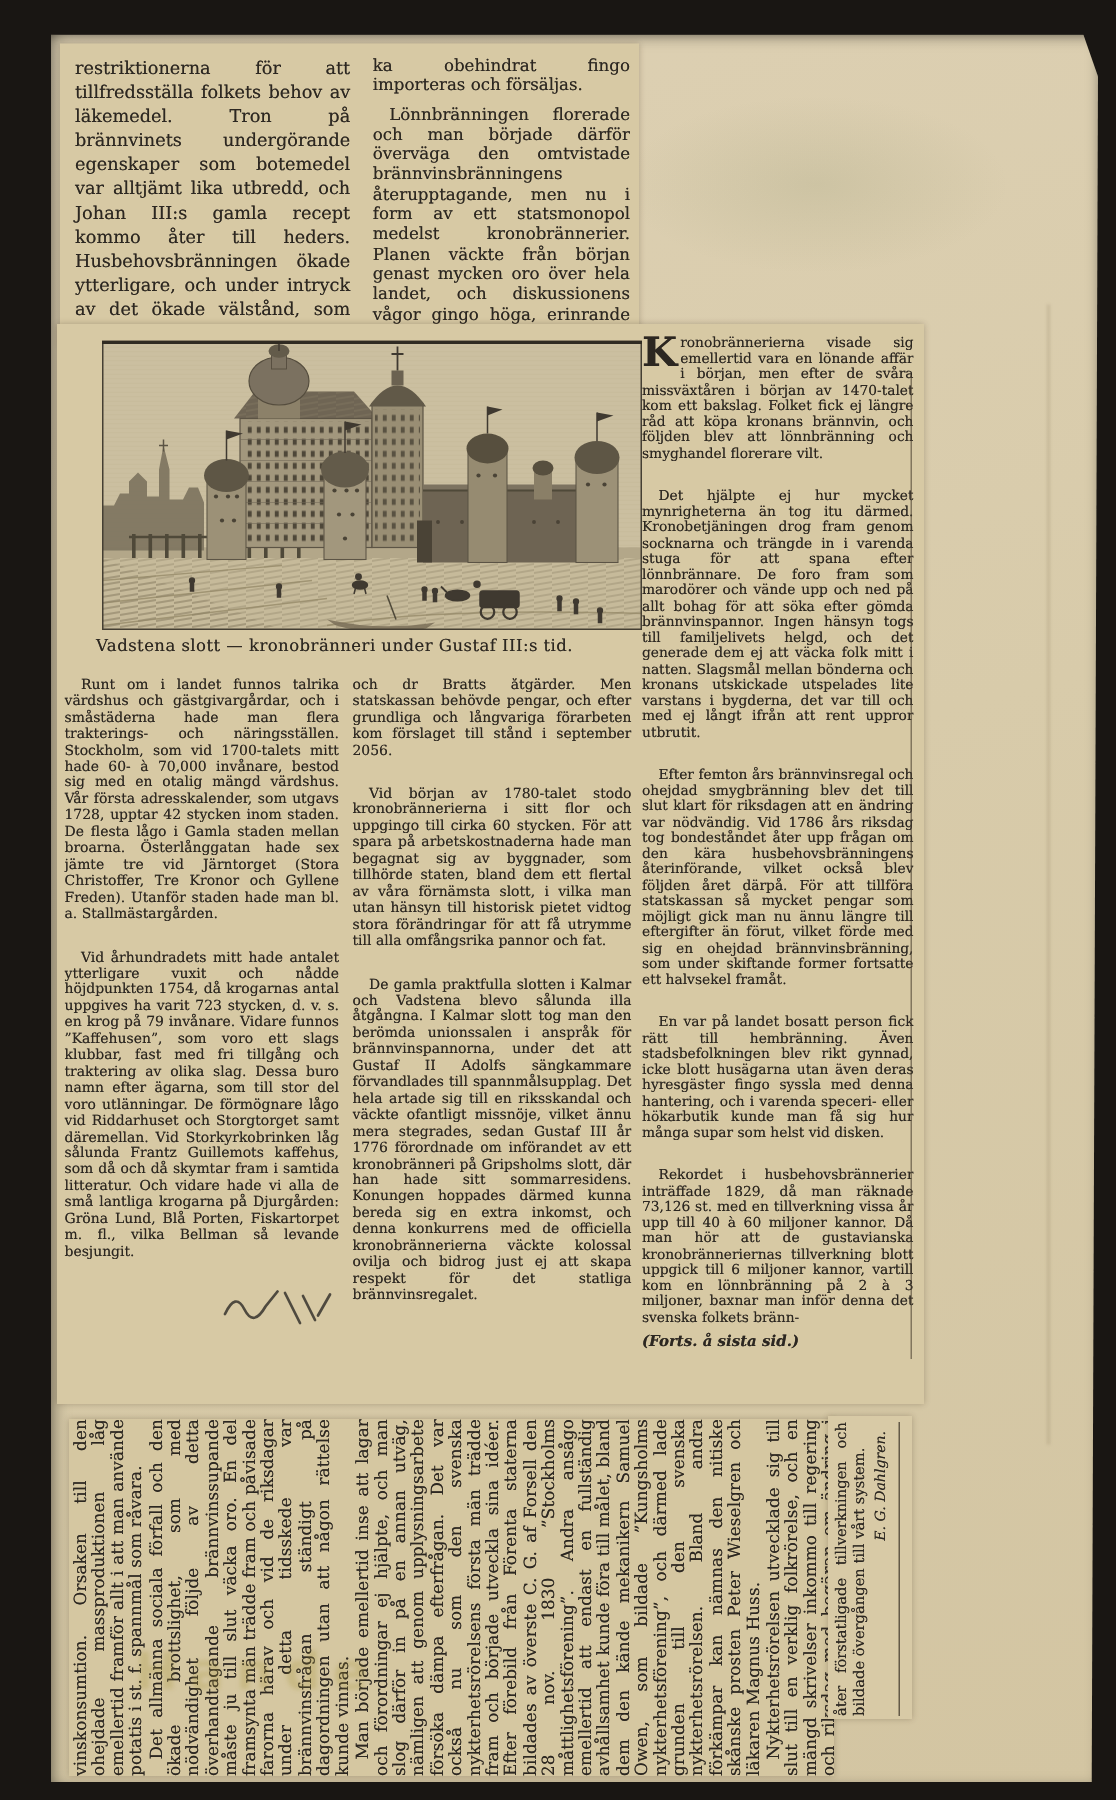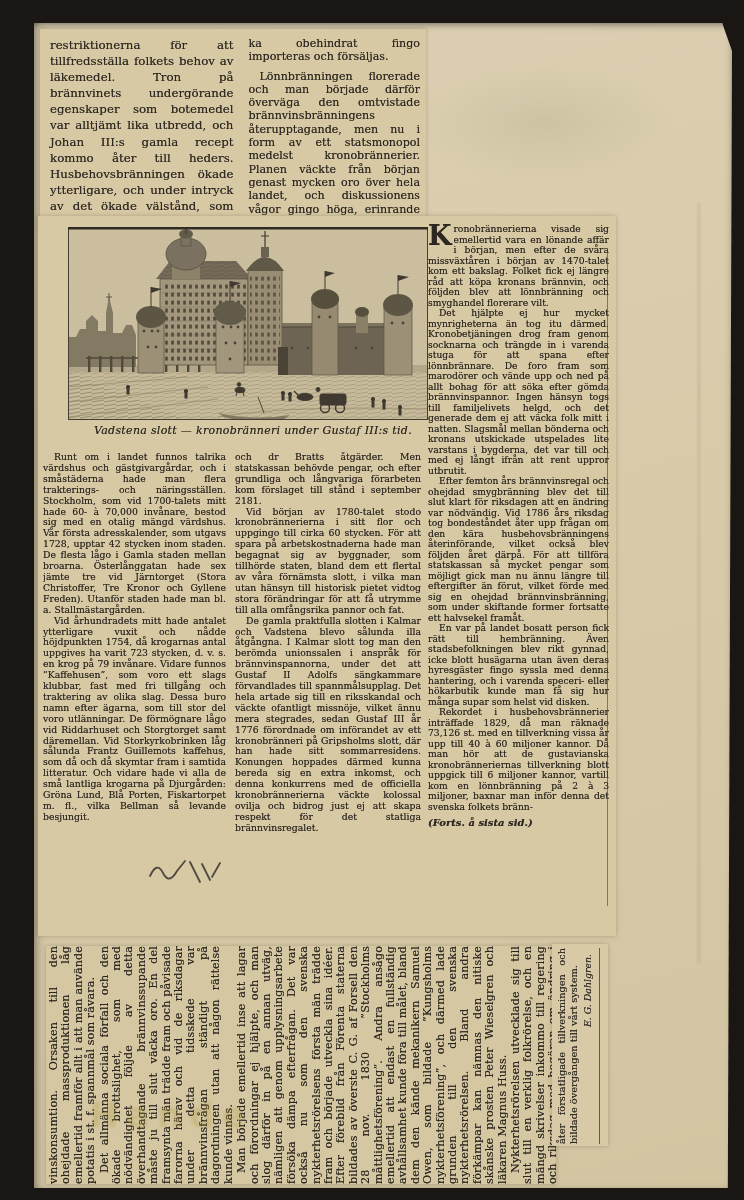--- a/index.html
+++ b/index.html
@@ -22,29 +22,29 @@
   }
   .clip p{margin:0;text-indent:11px;text-align:justify;hyphens:auto;}
   .clip p.np{text-indent:0;}
   .c1{left:6px;top:6px;width:386px;height:202px;display:flex;gap:15px;
       padding:8px 6px 0 10px;box-sizing:border-box;}
   .c1 .col1{width:184px;font-size:11.8px;line-height:16.1px;}
   .c1 .col2{width:172px;font-size:11.1px;line-height:13.3px;}
   .c1 .col2 p+p{margin-top:6px;}
   .c2{left:4px;top:193px;width:578px;height:720px;}
   .figure{position:absolute;left:30px;top:11px;width:360px;height:193px;}
-  .caption{position:absolute;left:8px;top:208px;width:366px;text-align:right;
-           font-style:italic;font-size:11px;letter-spacing:.3px;}
+  .caption{position:absolute;left:26px;top:208px;width:366px;text-align:left;
+           font-size:11px;letter-spacing:.3px;}
   .colL{position:absolute;left:5px;top:236px;width:183px;height:470px;overflow:hidden;
         font-size:9.3px;line-height:10.9px;}
   .colM{position:absolute;left:197px;top:236px;width:186px;height:470px;overflow:hidden;
         font-size:9.3px;line-height:10.9px;}
   .colR{position:absolute;left:390px;top:8px;width:181px;height:700px;overflow:hidden;
         font-size:9.2px;line-height:10.5px;}
-  .colL p+p,.colM p+p,.colR p+p{margin-top:0;}
+  .colL p+p,.colM p+p,.colR p+p{margin-top:18px;}
   .dropcap{float:left;font-size:27px;line-height:21px;font-weight:bold;
            padding:1px 2px 0 0;}
   .forts{text-align:left;font-weight:bold;font-style:italic;
          font-size:10px;margin-top:6px !important;text-indent:0 !important;}
   .vrule{position:absolute;left:569px;top:34px;height:656px;width:0;
          border-right:1.5px solid rgba(72,62,46,.6);}
   
   .c3{left:12px;top:923px;width:510px;height:238px;overflow:hidden;background:#d5c7a1;}
   .c3 .rot{position:absolute;left:2px;top:238px;width:238px;
            transform:rotate(-90deg);transform-origin:0 0;
@@ -250,21 +250,21 @@
     </div>
 
     <div class="caption">Vadstena slott — kronobränneri under Gustaf III:s tid.</div>
 
     <div class="colL">
       <p>Runt om i landet funnos talrika värdshus och gästgivargårdar, och i småstäderna hade man flera trakterings- och näringsställen. Stockholm, som vid 1700-talets mitt hade 60- à 70,000 invånare, bestod sig med en otalig mängd värdshus. Vår första adresskalender, som utgavs 1728, upptar 42 stycken inom staden. De flesta lågo i Gamla staden mellan broarna. Österlånggatan hade sex jämte tre vid Järntorget (Stora Christoffer, Tre Kronor och Gyllene Freden). Utanför staden hade man bl. a. Stallmästargården.</p>
       <p>Vid århundradets mitt hade antalet ytterligare vuxit och nådde höjdpunkten 1754, då krogarnas antal uppgives ha varit 723 stycken, d. v. s. en krog på 79 invånare. Vidare funnos ”Kaffehusen”, som voro ett slags klubbar, fast med fri tillgång och traktering av olika slag. Dessa buro namn efter ägarna, som till stor del voro utlänningar. De förmögnare lågo vid Riddarhuset och Storgtorget samt däremellan. Vid Storkyrkobrinken låg sålunda Frantz Guillemots kaffehus, som då och då skymtar fram i samtida litteratur. Och vidare hade vi alla de små lantliga krogarna på Djurgården: Gröna Lund, Blå Porten, Fiskartorpet m. fl., vilka Bellman så levande besjungit.</p>
     </div>
 
     <div class="colM">
-      <p class="np">och dr Bratts åtgärder. Men statskassan behövde pengar, och efter grundliga och långvariga förarbeten kom förslaget till stånd i september 2181.</p>
+      <p class="np">och dr Bratts åtgärder. Men statskassan behövde pengar, och efter grundliga och långvariga förarbeten kom förslaget till stånd i september 2056.</p>
       <p>Vid början av 1780-talet stodo kronobrännerierna i sitt flor och uppgingo till cirka 60 stycken. För att spara på arbetskostnaderna hade man begagnat sig av byggnader, som tillhörde staten, bland dem ett flertal av våra förnämsta slott, i vilka man utan hänsyn till historisk pietet vidtog stora förändringar för att få utrymme till alla omfångsrika pannor och fat.</p>
       <p>De gamla praktfulla slotten i Kalmar och Vadstena blevo sålunda illa åtgångna. I Kalmar slott tog man den berömda unionssalen i anspråk för brännvinspannorna, under det att Gustaf II Adolfs sängkammare förvandlades till spannmålsupplag. Det hela artade sig till en riksskandal och väckte ofantligt missnöje, vilket ännu mera stegrades, sedan Gustaf III år 1776 förordnade om införandet av ett kronobränneri på Gripsholms slott, där han hade sitt sommarresidens. Konungen hoppades därmed kunna bereda sig en extra inkomst, och denna konkurrens med de officiella kronobrännerierna väckte kolossal ovilja och bidrog just ej att skapa respekt för det statliga brännvinsregalet.</p>
     </div>
 
     <div class="colR">
       <p class="np">
         <span class="dropcap">K</span><span>ronobrännerierna visade sig emellertid vara en lönande affär i början, men efter de svåra missväxtåren i början av 1470-talet kom ett bakslag. Folket fick ej längre råd att köpa kronans brännvin, och följden blev att lönnbränning och smyghandel florerare vilt.</span>
       </p>
       <p>Det hjälpte ej hur mycket mynrigheterna än tog itu därmed. Kronobetjäningen drog fram genom socknarna och trängde in i varenda stuga för att spana efter lönnbrännare. De foro fram som marodörer och vände upp och ned på allt bohag för att söka efter gömda brännvinspannor. Ingen hänsyn togs till familjelivets helgd, och det generade dem ej att väcka folk mitt i natten. Slagsmål mellan bönderna och kronans utskickade utspelades lite varstans i bygderna, det var till och med ej långt ifrån att rent uppror utbrutit.</p>
       <p>Efter femton års brännvinsregal och ohejdad smygbränning blev det till slut klart för riksdagen att en ändring var nödvändig. Vid 1786 års riksdag tog bondeståndet åter upp frågan om den kära husbehovsbränningens återinförande, vilket också blev följden året därpå. För att tillföra statskassan så mycket pengar som möjligt gick man nu ännu längre till eftergifter än förut, vilket förde med sig en ohejdad brännvinsbränning, som under skiftande former fortsatte ett halvsekel framåt.</p>

